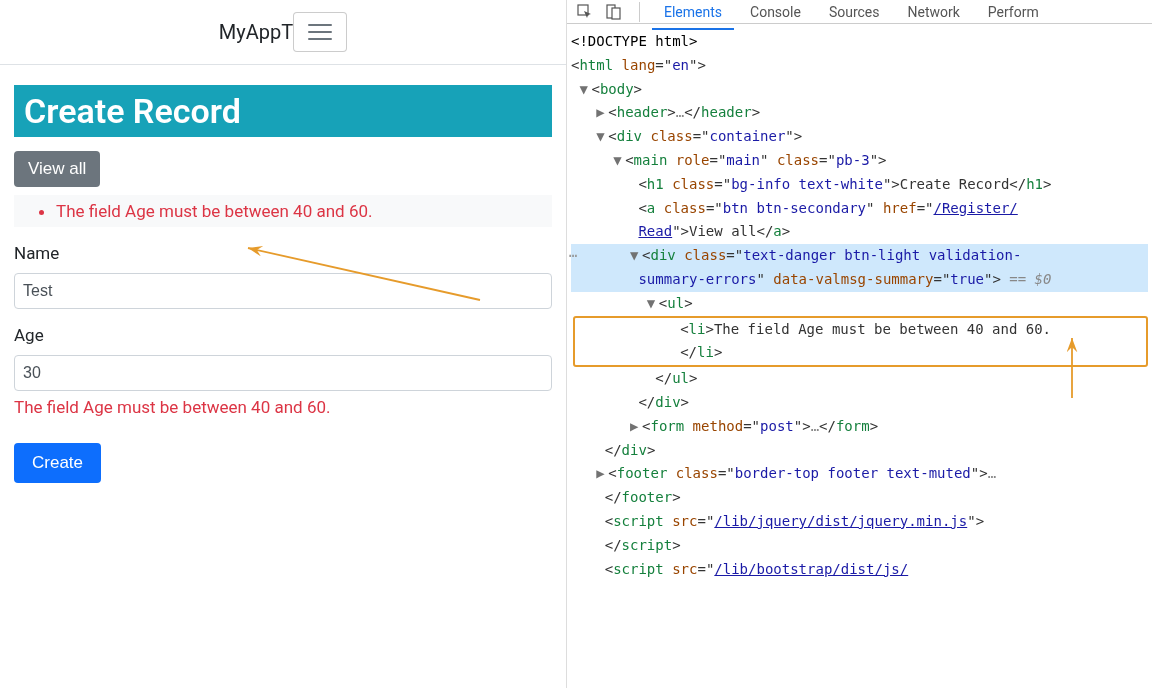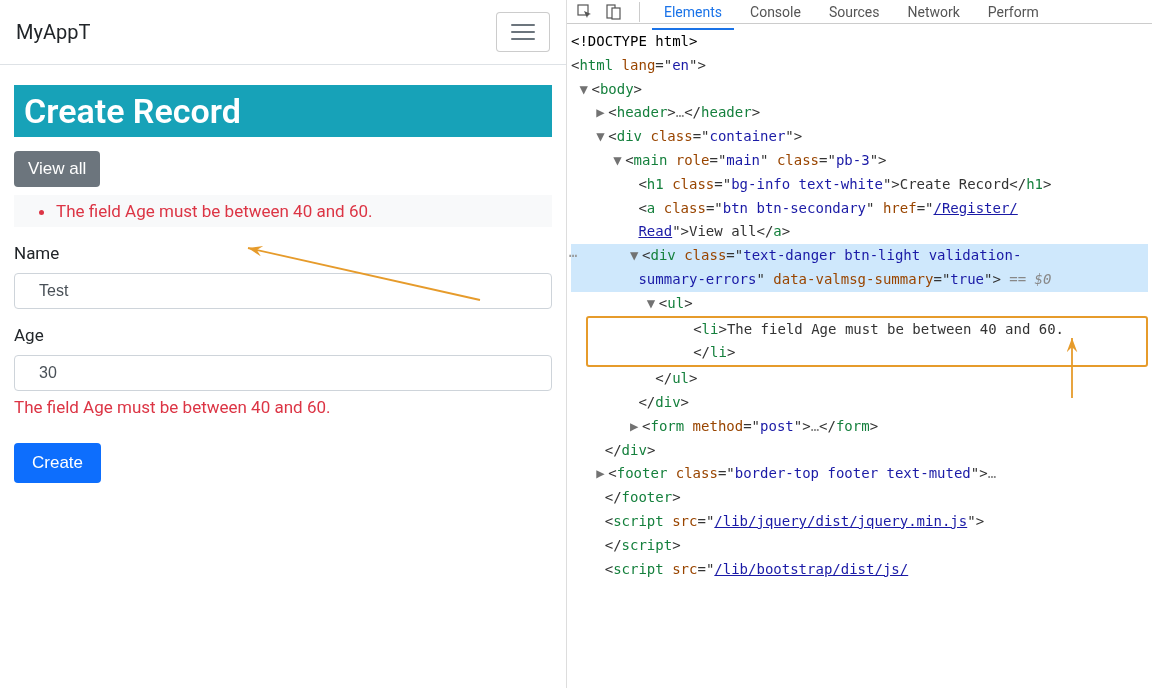--- a/index.html
+++ b/index.html
@@ -15,21 +15,21 @@
     }
     
     .left-pane {
       width: 567px;
       border-right: 1px solid #ddd;
       display: flex;
       flex-direction: column;
     }
     .navbar {
       display: flex;
-      justify-content: space-between;
+      justify-content: center;
       align-items: center;
       padding: 12px 16px;
       border-bottom: 1px solid #dee2e6;
       background: #fff;
     }
     .brand {
       font-size: 20px;
       color: #212529;
     }
     .toggler {
@@ -89,21 +89,21 @@
     .form-group {
       margin-bottom: 16px;
     }
     .form-label {
       display: block;
       font-size: 17px;
       margin-bottom: 10px;
     }
     .form-control {
       width: 100%;
-      padding: 8px 24px;
+      padding: 8px 8px;
       font-size: 16px;
       border: 1px solid #ced4da;
       border-radius: 4px;
       background: #fff;
       color: #495057;
     }
     .field-err {
       color: #dc3545;
       font-size: 17px;
       margin-top: 6px;
@@ -191,21 +191,21 @@
     }
     .eq-dollar {
       color: #888;
       font-style: italic;
     }
     .li-highlight-box {
       border: 2px solid #e69b2b;
       border-radius: 3px;
       padding: 0 4px;
       display: block;
-      margin-left: 15px;
+      margin-left: 2px;
     }
     .dots-marker {
       position: absolute;
       left: -2px;
       color: #999;
       font-size: 14px;
     }
     
     .annotation-svg {
       position: absolute;

